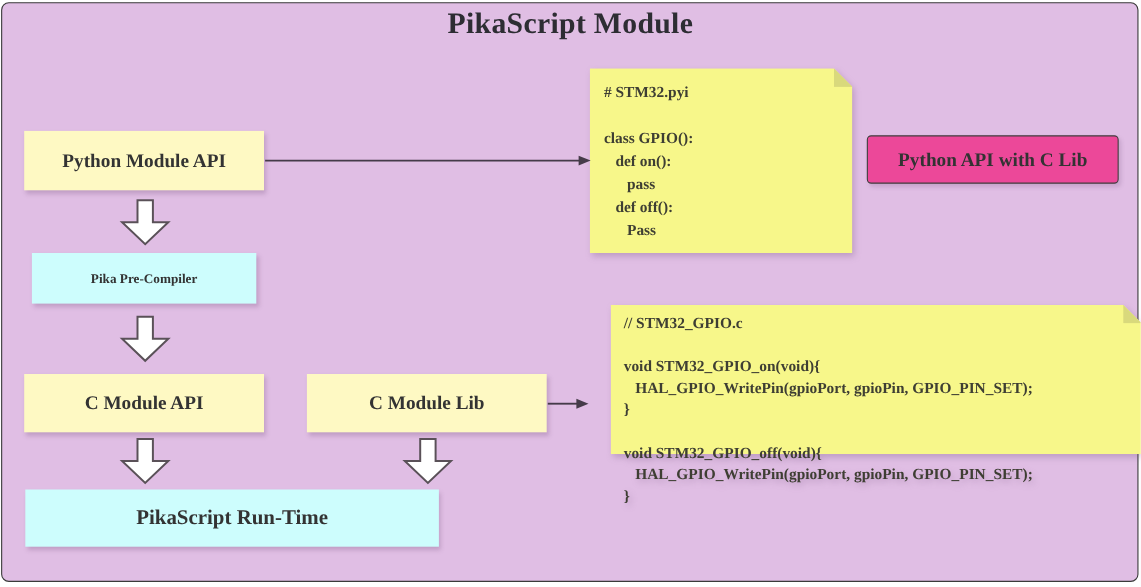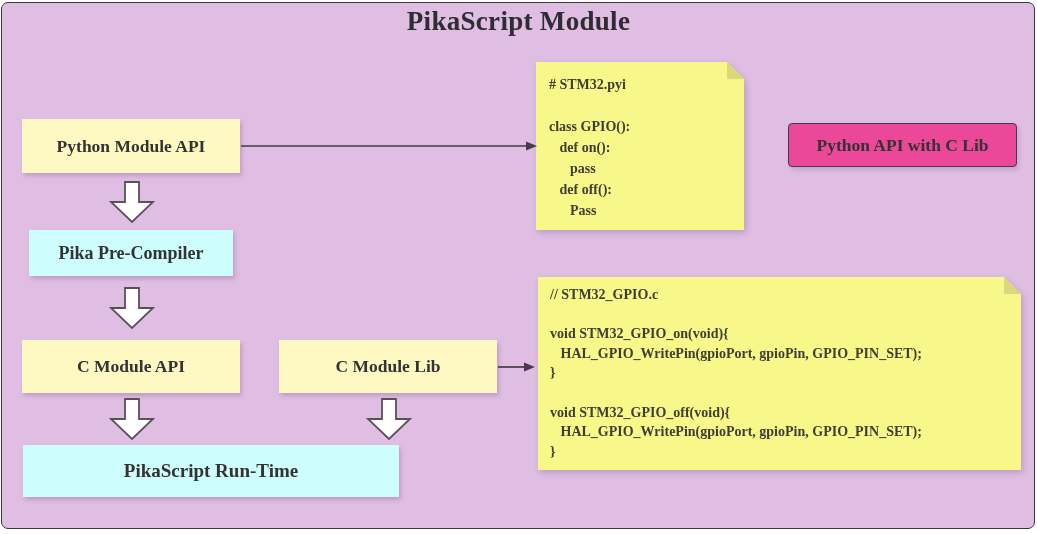--- a/index.html
+++ b/index.html
@@ -41,29 +41,29 @@
   .node-gray  { background: #fef9c3; box-shadow: 2px 3px 4px rgba(110, 75, 120, 0.28); }
   .node-cyan  { background: #cdfdfd; box-shadow: 2px 3px 4px rgba(110, 75, 120, 0.28); }
   .node-white {
     background: #ec4899;
     border: 1.7px solid #3f3f3f;
     border-radius: 4px;
     box-shadow: 2px 3px 4px rgba(110, 75, 120, 0.22);
   }
 
   #box-python-module-api { left: 22px;  top: 119px; width: 218px; height: 54px; }
-  #box-pika-pre-compiler { left: 29px;  top: 230px; width: 204px; height: 46px; font-size: 18px; }
+  #box-pika-pre-compiler { left: 29px;  top: 230px; width: 204px; height: 46px; font-size: 12px; }
   #box-c-module-api      { left: 22px;  top: 340px; width: 218px; height: 53px; text-align: right; }
   #box-c-module-lib      { left: 279px; top: 340px; width: 218px; height: 53px; align-items: center; }
   #box-pikascript-runtime{ left: 23px;  top: 445px; width: 376px; height: 52px; font-size: 19px; }
   #box-python-api-c-lib  { left: 788px; top: 123px; width: 229px; height: 44px; }
 
   .note-wrap { position: absolute; filter: drop-shadow(2px 3px 3px rgba(110, 75, 120, 0.30)); }
-  #note-python { left: 536px; top: 62px;  width: 208px; height: 168px; }
-  #note-c      { left: 538px; top: 277px; width: 483px; height: 193px; font-family: Liberation Serif, serif; }
+  #note-python { left: 536px; top: 62px;  width: 239px; height: 168px; }
+  #note-c      { left: 555px; top: 277px; width: 483px; height: 136px; font-family: Liberation Serif, serif; }
 
   .note {
     position: absolute; inset: 0;
     background: #f7f78a;
     clip-path: polygon(0 0, calc(100% - 17px) 0, 100% 17px, 100% 100%, 0 100%);
   }
   .note-fold {
     position: absolute; top: 0; right: 0;
     width: 17px; height: 17px;
     background: #d9d97c;

